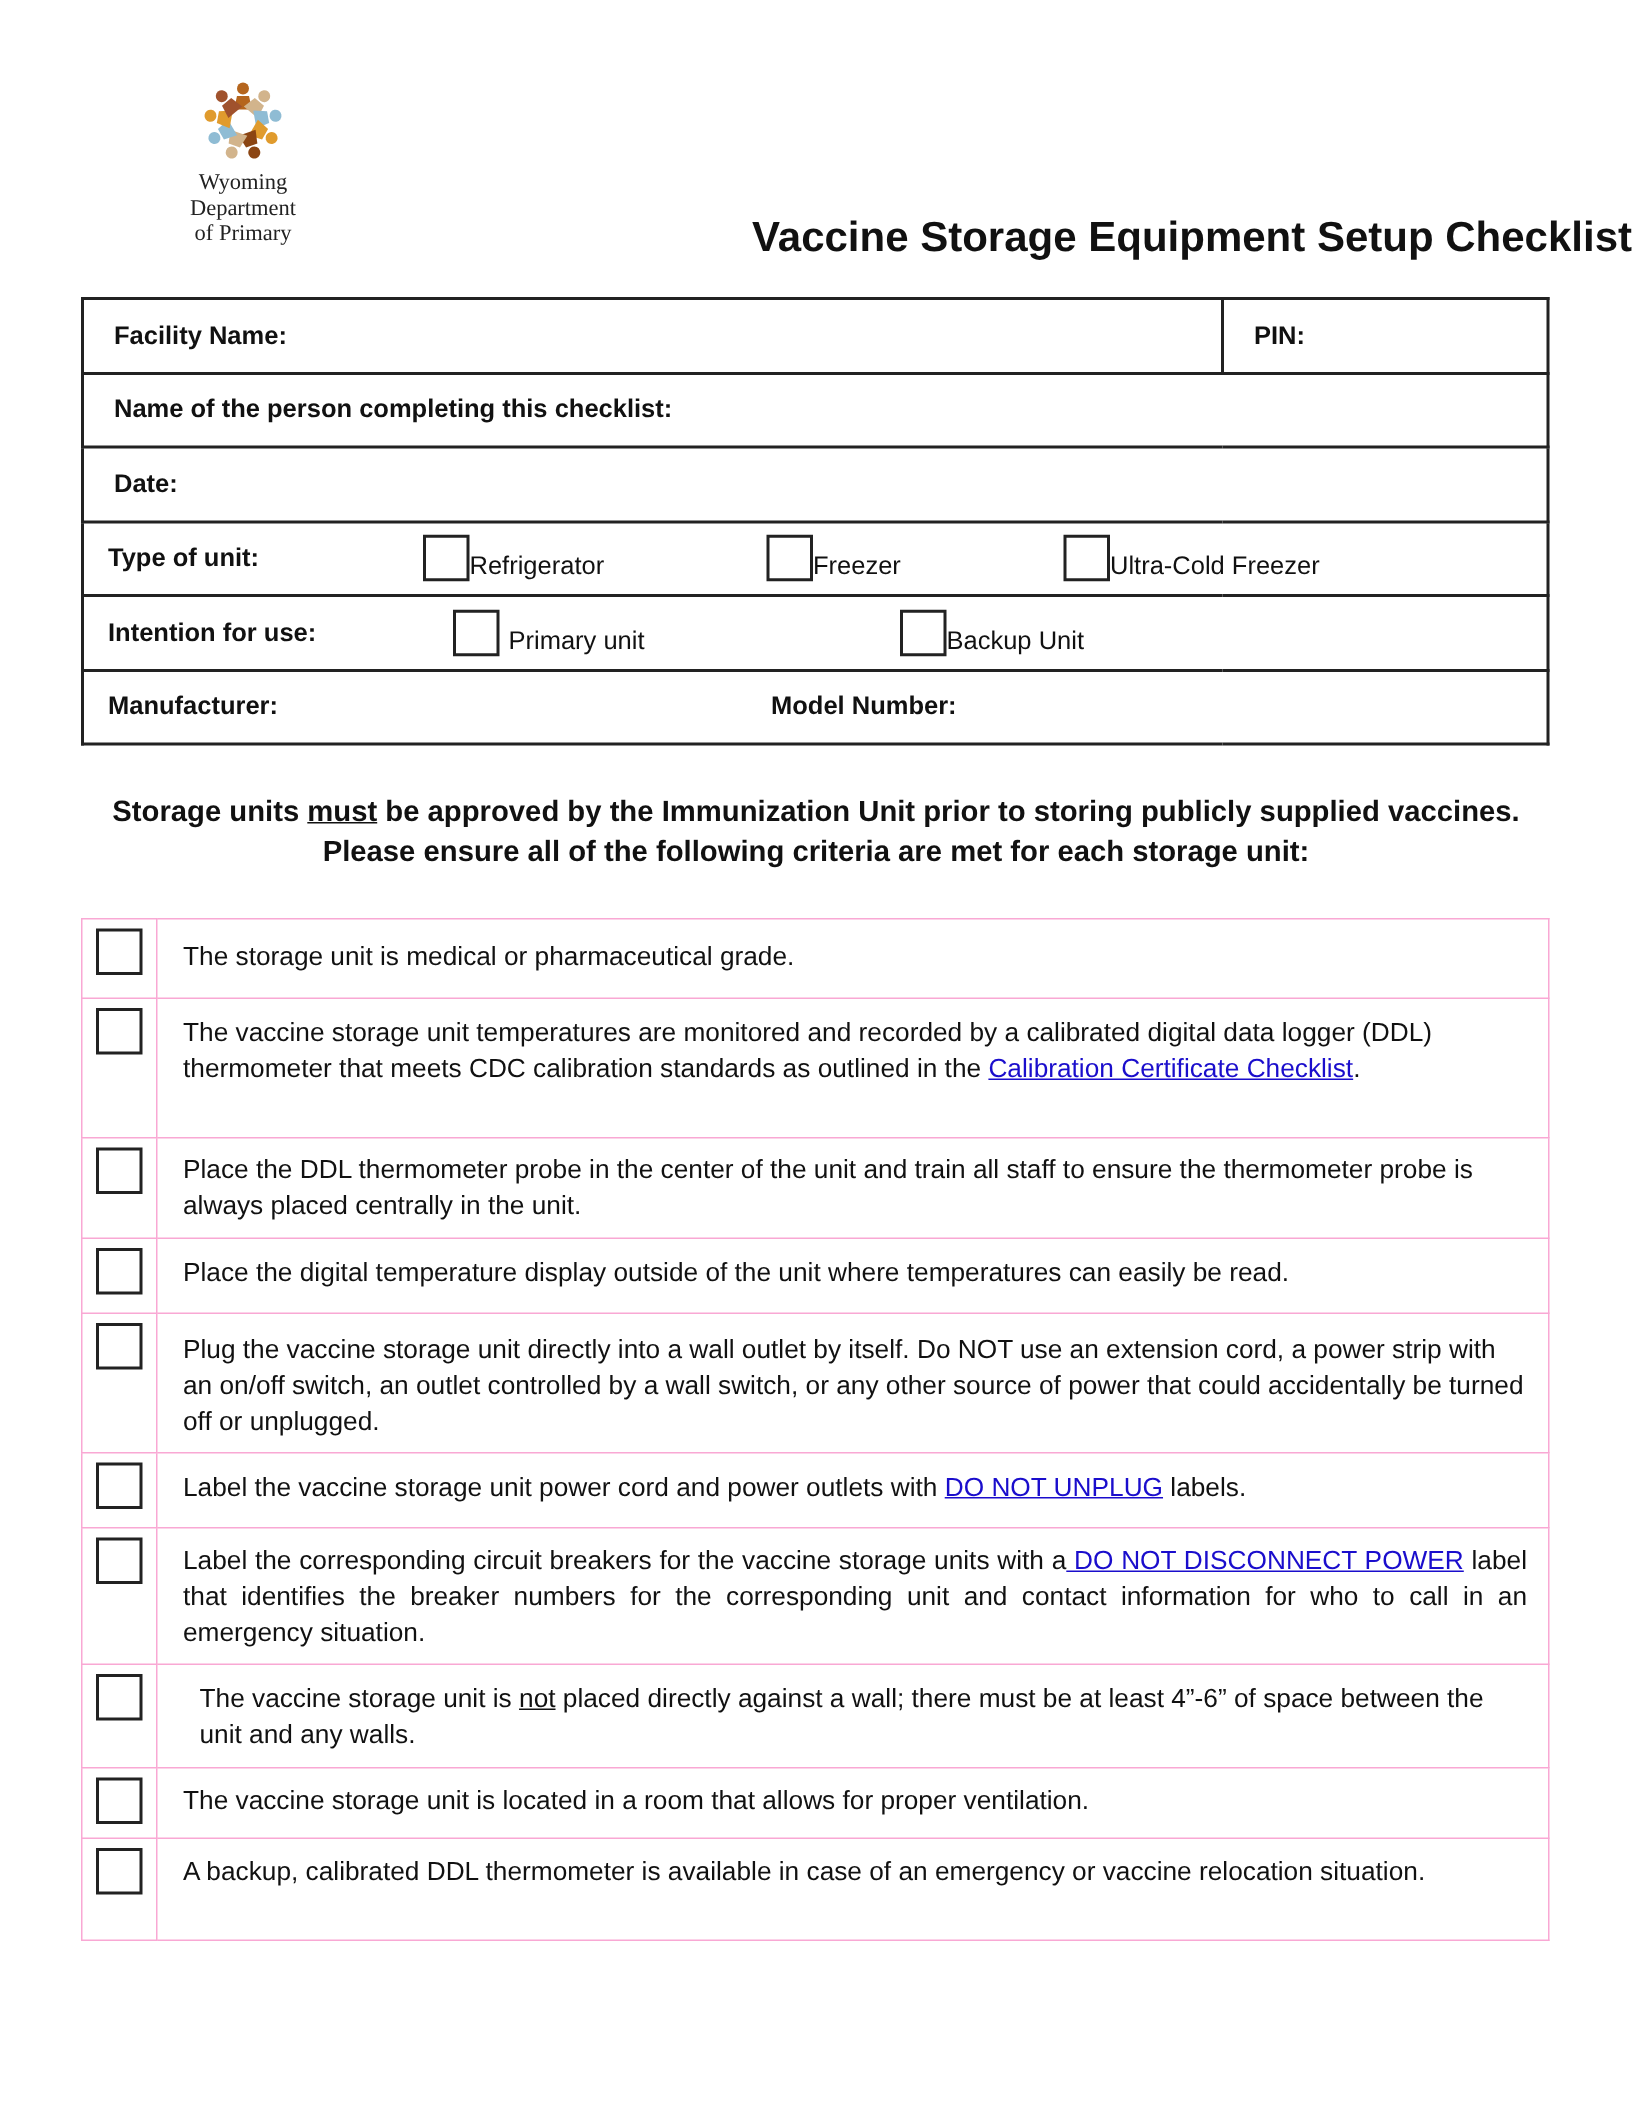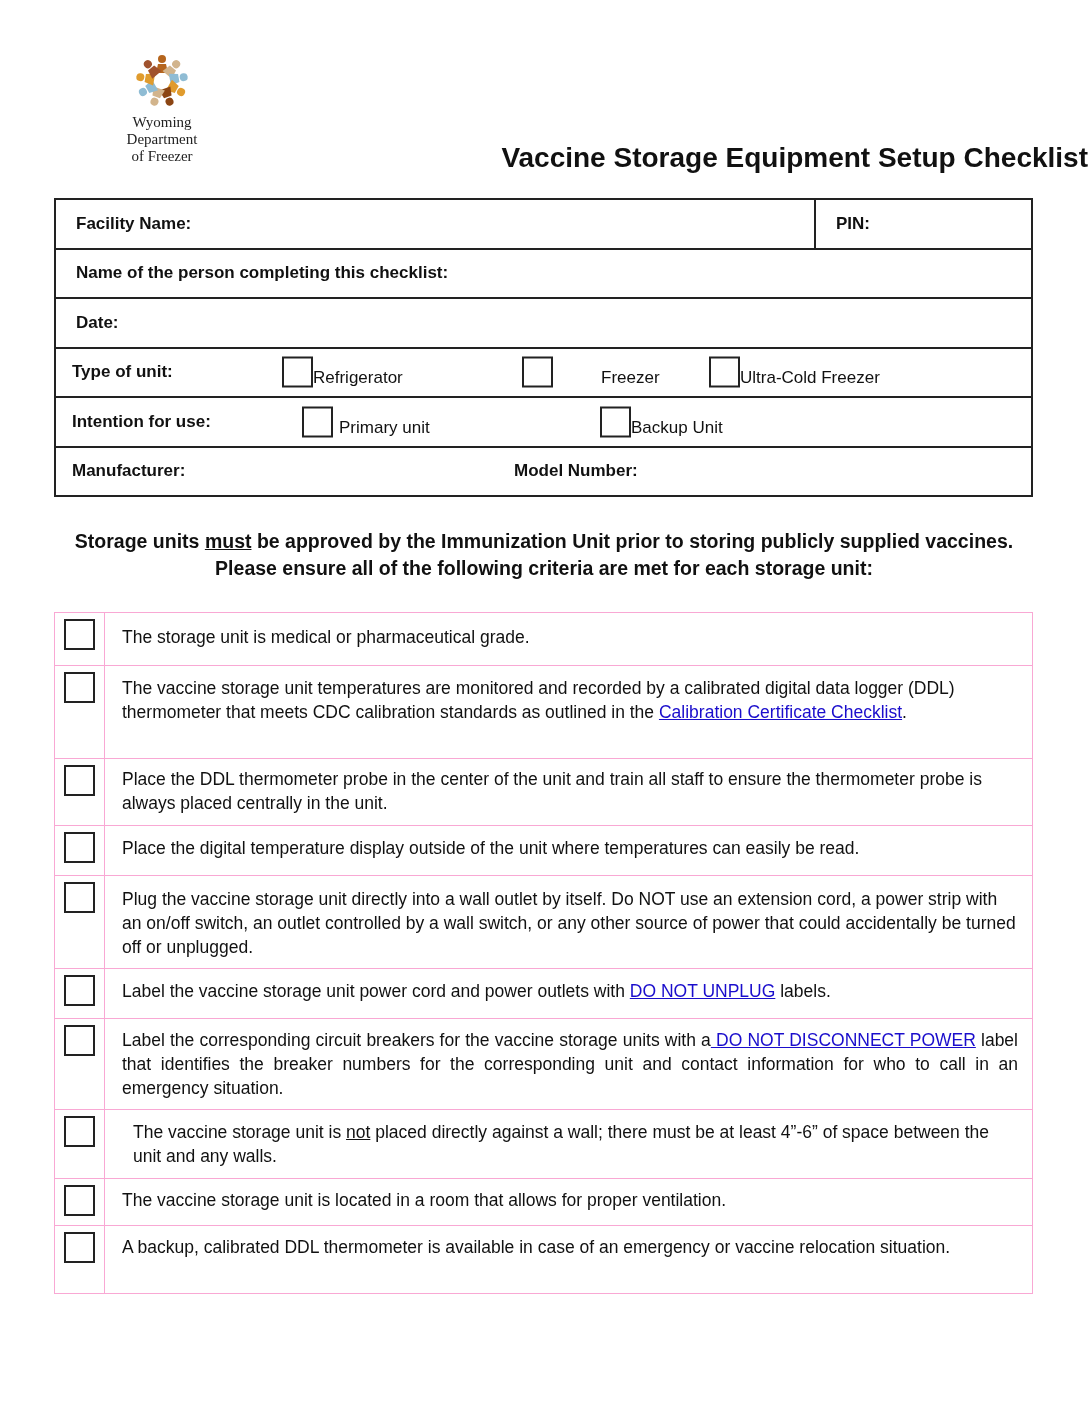--- a/index.html
+++ b/index.html
@@ -70,21 +70,21 @@
         </g>
       <g transform="rotate(320)">
           <circle cx="0" cy="-22" r="4" fill="#a0522d"></circle>
           <path d="M-4 -17 L4 -17 L6 -8 L-6 -8 Z" fill="#a0522d"></path>
         </g>
     </g>
   </svg>
   <div class="logo-text">
     <div>Wyoming</div>
     <div>Department</div>
-    <div>of Freezer</div>
+    <div>of Primary</div>
   </div>
 </div>
 
 <div class="title"><span>Vaccine Storage Equipment Setup Checklist</span></div>
 
 <table class="info">
   <tbody>
       <tr>
     <td style="width:760px;"><span>Facility Name:</span></td>
     <td><span>PIN:</span></td>
@@ -96,21 +96,21 @@
     <td colspan="2"><span>Date:</span></td>
   </tr>
   <tr>
     <td colspan="2" style="padding-left:16px;">
       <div class="row-flex">
         <span>Type of unit:</span>
         <label class="opt" style="left:210px;">
           <span class="cb"></span>
           <span>Refrigerator</span>
         </label>
-        <label class="opt" style="left:450px;gap:48px;">
+        <label class="opt" style="left:439px;">
           <span class="cb"></span>
           <span>Freezer</span>
         </label>
         <label class="opt" style="left:637px;">
           <span class="cb"></span>
           <span>Ultra-Cold Freezer</span>
         </label>
       </div>
     </td>
   </tr>

